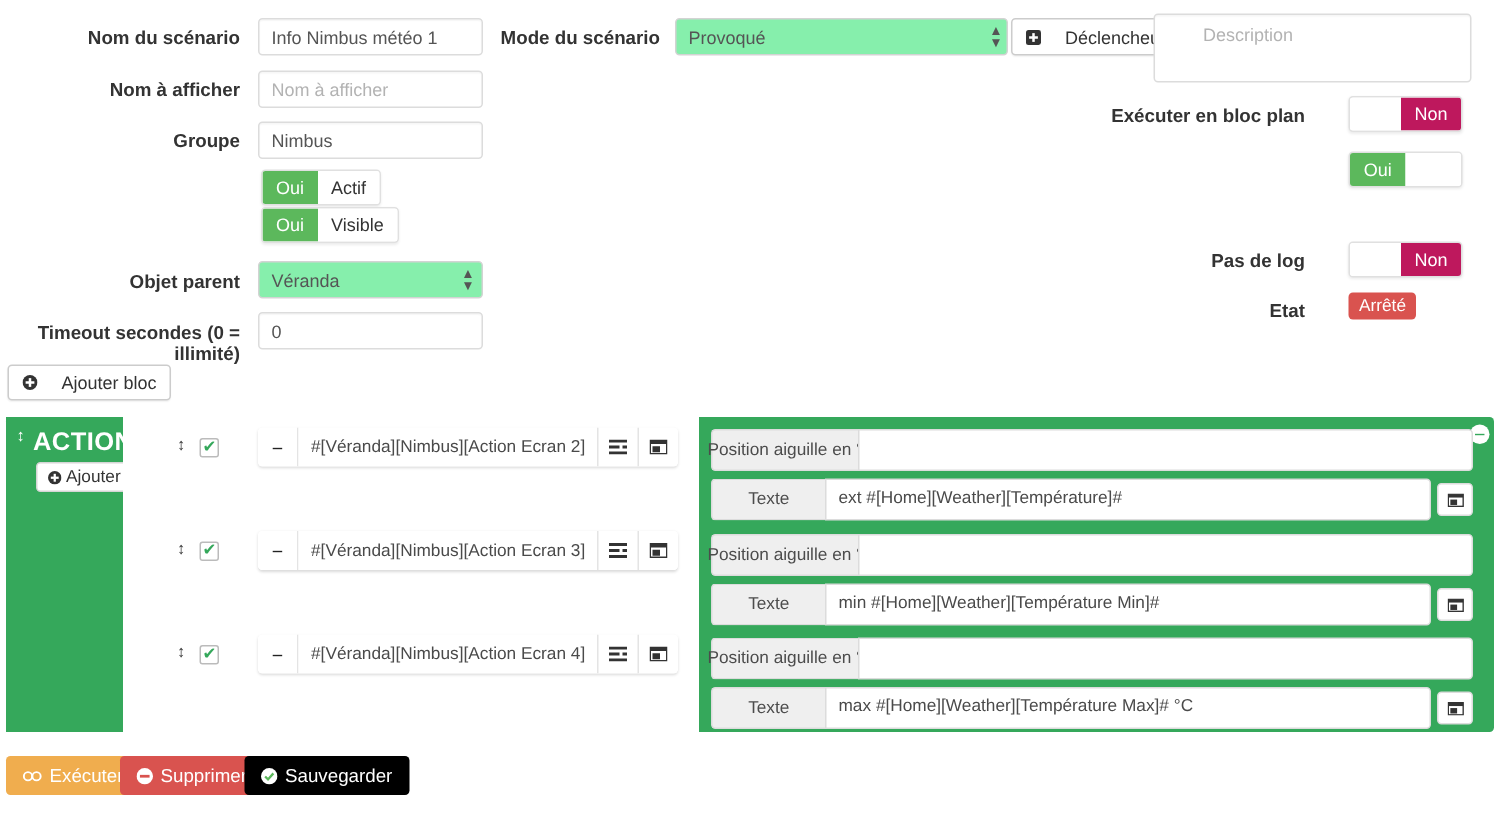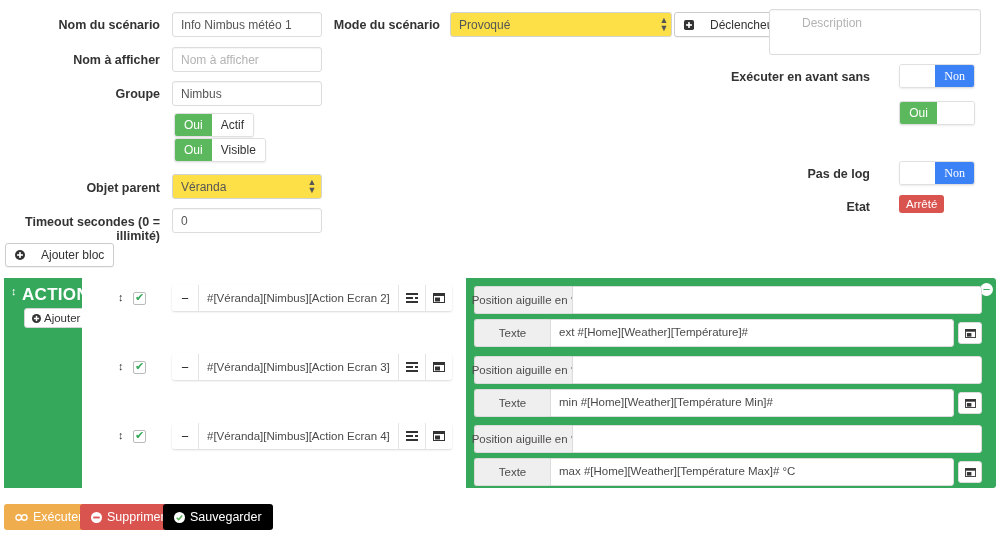--- a/index.html
+++ b/index.html
@@ -43,21 +43,21 @@
     resize: none;
     padding-top: 6px;
     line-height: 15px;
     padding-left: 32px;
   }
 
   .sel-input {
     position: absolute;
     border: 1px solid #d3d3d3;
     border-radius: 3px;
-    background: #fde047;
+    background: #86efac;
     font-family: "Liberation Sans", sans-serif;
     font-size: 12px;
     color: #555;
     padding: 3px 8px;
     height: 25px;
     appearance: none;
     -webkit-appearance: none;
     outline: none;
   }
   .sel-arrow {
@@ -99,21 +99,21 @@
     cursor: pointer;
     height: 24px;
   }
   .toggle .seg {
     display: flex; align-items: center; justify-content: center;
     font-size: 12px;
     padding: 0 9px;
     height: 100%;
   }
   .toggle .seg.on   { background: #5cb85c; color: #fff; }
-  .toggle .seg.off  { background: #3b82f6; color: #fff; font-family: Liberation Serif, serif; }
+  .toggle .seg.off  { background: #be185d; color: #fff; }
   .toggle .seg.plain{ background: #fff;    color: #333; }
 
   .badge {
     position: absolute;
     display: inline-block;
     background: #d9534f;
     color: #fff;
     font-size: 11.5px;
     border-radius: 3px;
     padding: 3px 7px;
@@ -356,21 +356,21 @@
     <svg width="10" height="10" viewBox="0 0 12 12">
       <rect x="0" y="0" width="12" height="12" rx="2" fill="#333"></rect>
       <rect x="5" y="2.5" width="2" height="7" fill="#fff"></rect>
       <rect x="2.5" y="5" width="7" height="2" fill="#fff"></rect>
     </svg>
     <span>Déclencheur</span>
   </div>
 
   <textarea class="txt-input" style="left: 769px; top: 9px; width: 212px; height: 46px;" placeholder="Description"></textarea>
 
-  <div class="fld-label" style="left:640px; top:70px; width:230px;">Exécuter en avant sans</div>
+  <div class="fld-label" style="left:640px; top:70px; width:230px;">Exécuter en bloc plan</div>
   <div class="toggle" style="left:899px; top:64px; width:76px;">
     <span class="seg plain" style="flex:1;"></span>
     <span class="seg off" style="flex:1;">Non</span>
   </div>
 
   <div class="toggle" style="left:899px; top:101px; width:76px;">
     <span class="seg on" style="flex:1;">Oui</span>
     <span class="seg plain" style="flex:1;"></span>
   </div>
 

